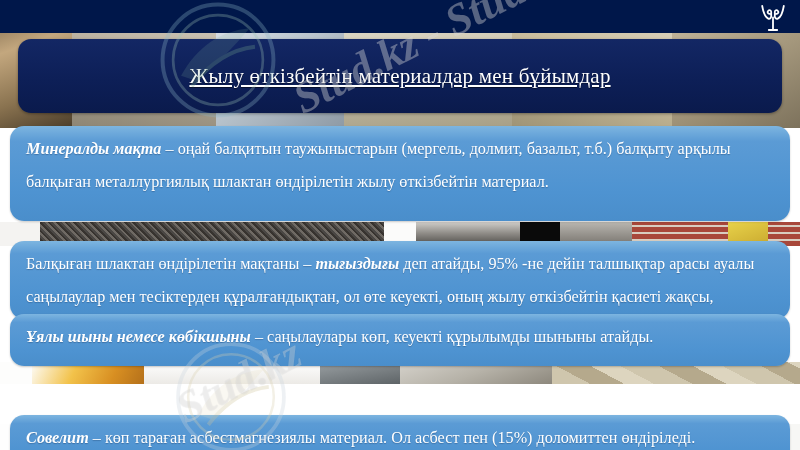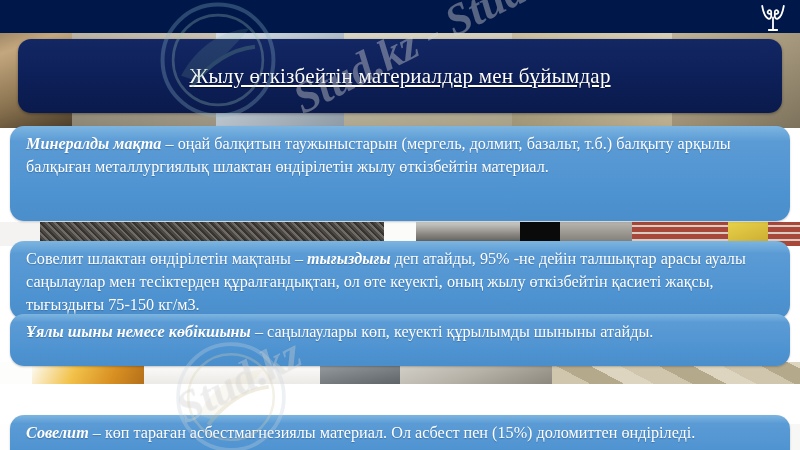--- a/index.html
+++ b/index.html
@@ -189,21 +189,21 @@
     background: linear-gradient(180deg,#7db5e0 0%,#5b9bd5 16%,#4e93d1 70%,#4a8ecb 100%);
     color: #ffffff;
     z-index: 3;
     padding: 7px 14px 6px 16px;
     box-shadow: 0 1px 2px rgba(0,0,0,.22);
   }
 
   .panel p {
     font-family: "Liberation Serif", serif;
     font-size: 16.2px;
-    line-height: 23px;
+    line-height: 33px;
     color: #ffffff;
     text-shadow: 0 1px 1px rgba(20,50,90,.35);
   }
 
   .term {
     font-weight: bold;
     font-style: italic;
   }
 
   #panel-1 { top: 126px; height: 95px; }
@@ -309,21 +309,21 @@
 
   <div class="title-plate">
     <span class="title-text">Жылу өткізбейтін материалдар мен бұйымдар</span>
   </div>
 
   <div class="panel" id="panel-1">
     <p><span class="term">Минералды мақта</span><span> – оңай балқитын таужыныстарын (мергель, долмит, базальт, т.б.) балқыту арқылы балқыған металлургиялық шлактан өндірілетін жылу өткізбейтін материал.</span></p>
   </div>
 
   <div class="panel" id="panel-2">
-    <p><span>Совелит шлактан өндірілетін мақтаны – </span><span class="term">тығыздығы</span><span> деп атайды, 95% -не дейін талшықтар арасы ауалы саңылаулар мен тесіктерден құралғандықтан, ол өте кеуекті, оның жылу өткізбейтін қасиеті жақсы, тығыздығы 75-150 кг/м3.</span></p>
+    <p><span>Балқыған шлактан өндірілетін мақтаны – </span><span class="term">тығыздығы</span><span> деп атайды, 95% -не дейін талшықтар арасы ауалы саңылаулар мен тесіктерден құралғандықтан, ол өте кеуекті, оның жылу өткізбейтін қасиеті жақсы, тығыздығы 75-150 кг/м3.</span></p>
   </div>
 
   <div class="panel" id="panel-3">
     <p><span class="term">Ұялы шыны немесе көбікшыны</span><span>  – саңылаулары көп, кеуекті құрылымды шыныны атайды.</span></p>
   </div>
 
   <div class="panel" id="panel-4">
     <p><span class="term">Совелит</span><span> – көп тараған асбестмагнезиялы материал. Ол асбест пен (15%) доломиттен өндіріледі.</span></p>
   </div>
 

